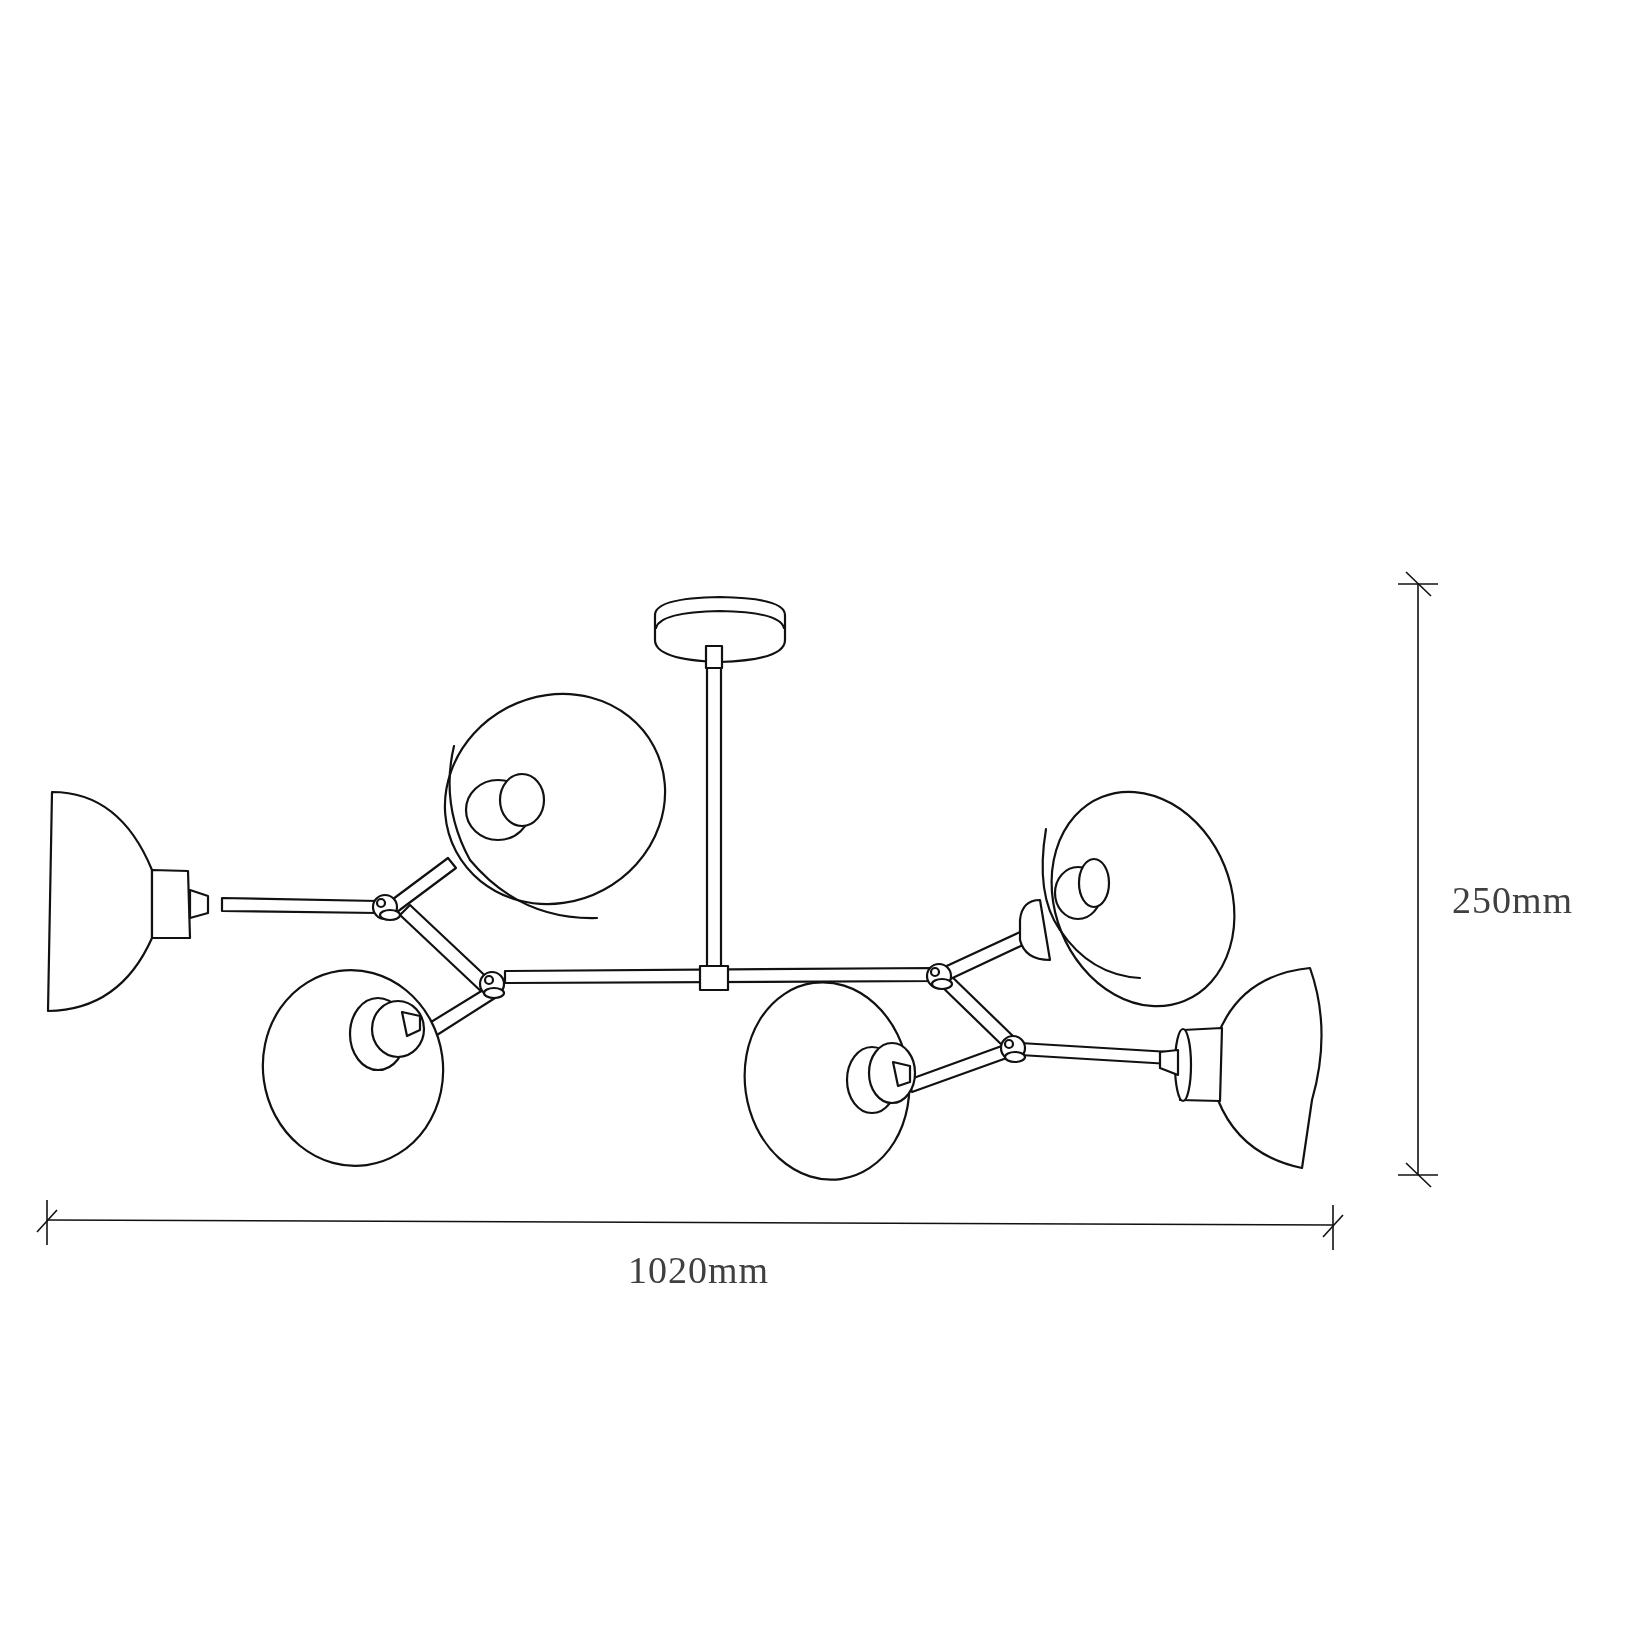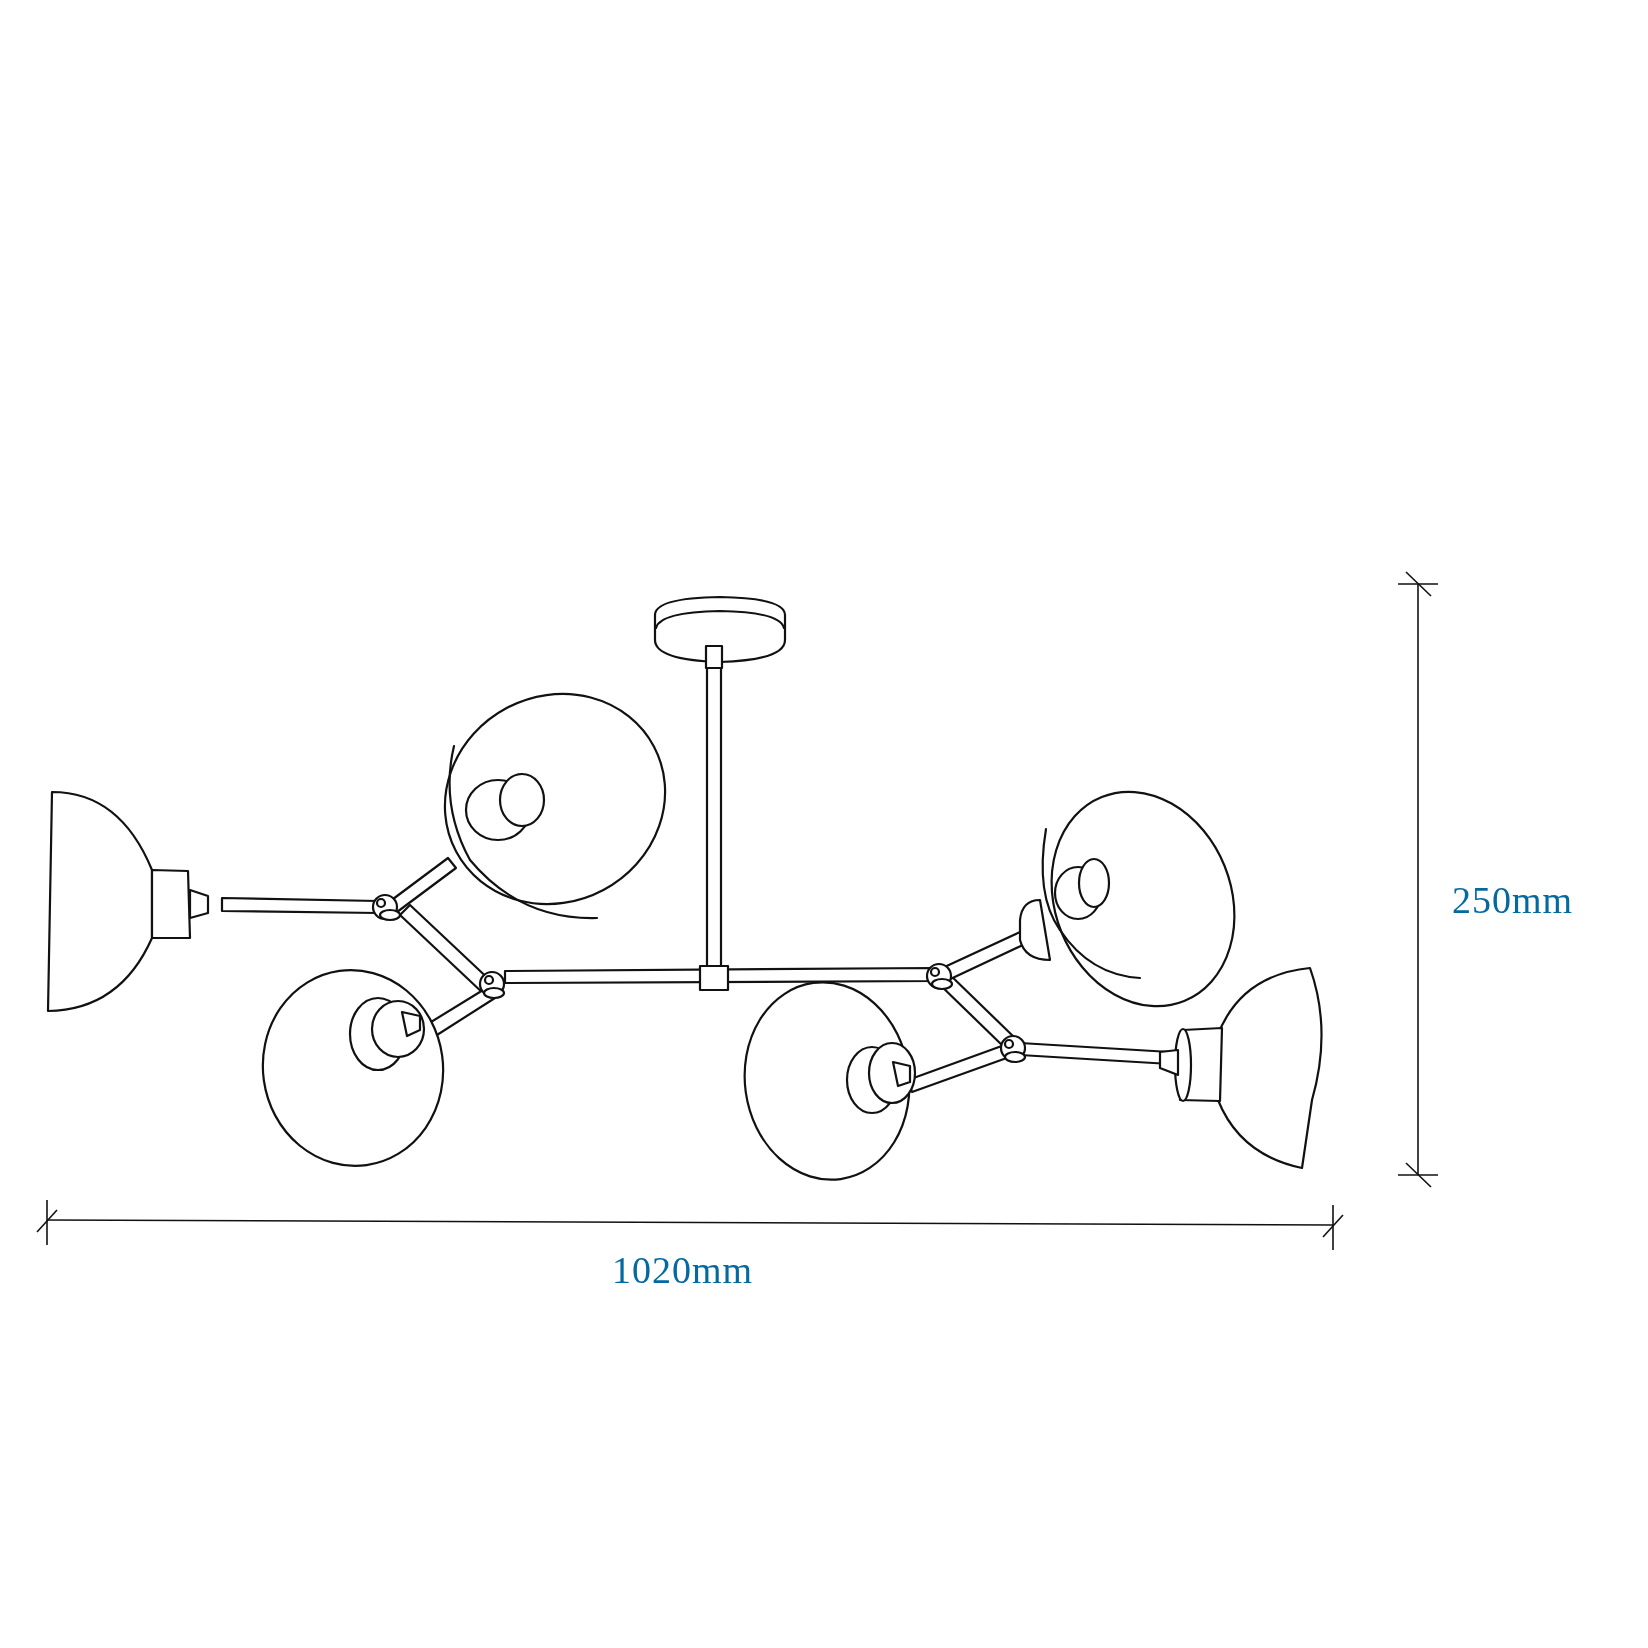--- a/index.html
+++ b/index.html
@@ -2,25 +2,25 @@
 <html><head>
 <meta charset="utf-8">
 <style>
   html, body { margin:0; padding:0; background:#ffffff; }
   body { width:1648px; height:1648px; position:relative; overflow:hidden; }
   #drawing { position:absolute; left:0; top:0; width:1648px; height:1648px; }
   .dim-label {
     position:absolute;
     font-family:"Liberation Serif", "DejaVu Serif", serif;
     font-size:38px;
-    color:#0369a1;
+    color:#404040;
     letter-spacing:1px;
     white-space:nowrap;
   }
-  #width-label { left:612px; top:1248px; }
+  #width-label { left:628px; top:1248px; }
   #height-label { left:1452px; top:878px; }
   svg .ln { fill:none; stroke:#111; stroke-width:2.2; stroke-linejoin:round; stroke-linecap:round; }
   svg .wf { fill:#fff; stroke:#111; stroke-width:2.2; stroke-linejoin:round; }
   svg .thin { fill:none; stroke:#111; stroke-width:1.6; }
 </style>
 </head>
 <body>
 
 <div id="drawing">
 <svg width="1648" height="1648" viewBox="0 0 1648 1648" xmlns="http://www.w3.org/2000/svg">

